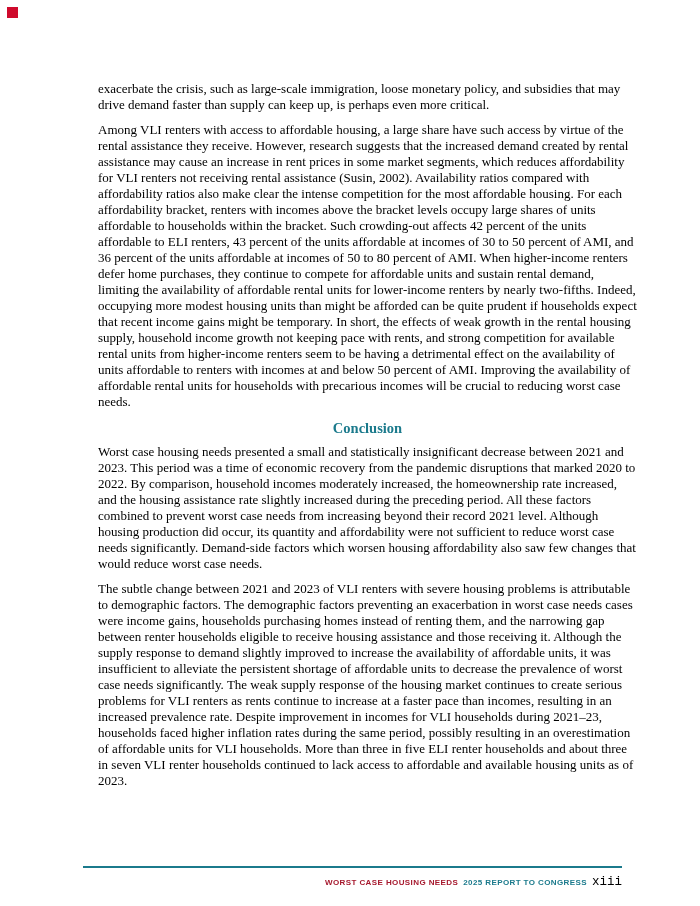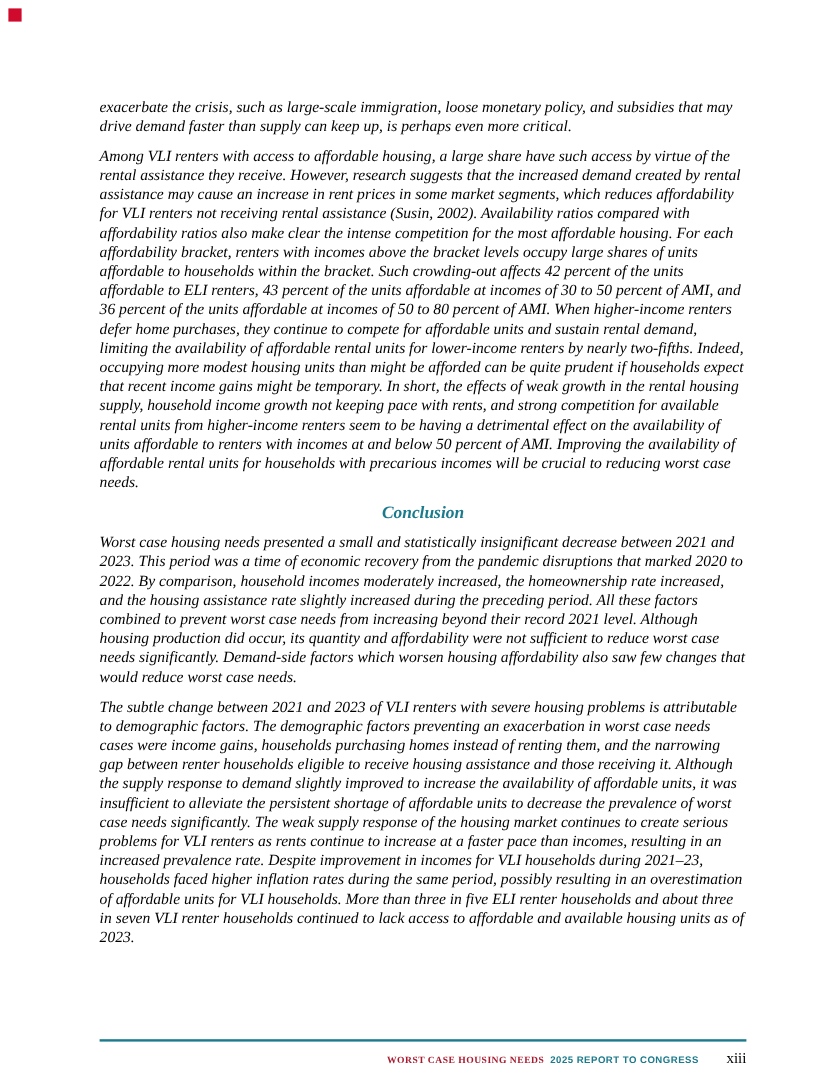--- a/index.html
+++ b/index.html
@@ -15,24 +15,23 @@
   .corner-marker {
     position: absolute;
     left: 7px;
     top: 7px;
     width: 11px;
     height: 11px;
     background: #cf0a2c;
   }
   .content {
     position: absolute;
-    left: 83px;
+    left: 98px;
     top: 81px;
     width: 539px;
-    font-style: italic;
   }
   .content p {
     font-size: 13px;
     line-height: 16px;
     margin: 0 0 9px 0;
     text-align: left;
   }
   .heading {
     font-family: "Liberation Serif", serif;
     font-weight: bold;
@@ -53,38 +52,38 @@
     background: #1b7a8c;
     margin-bottom: 7px;
   }
   .footer-line {
     display: flex;
     justify-content: flex-end;
     align-items: baseline;
     gap: 5px;
   }
   .footer-red {
-    font-family: Liberation Serif, serif;
+    font-family: Liberation Sans, sans-serif;
     font-weight: bold;
     font-size: 8px;
     letter-spacing: 0.4px;
     color: #a6192e;
   }
   .footer-teal {
     font-family: "Liberation Sans", sans-serif;
     font-weight: bold;
     font-size: 8px;
     letter-spacing: 0.4px;
     color: #1b7a8c;
   }
   .footer-page-number {
-    font-family: Liberation Serif, serif;
+    font-family: Liberation Mono, monospace;
     font-size: 12.5px;
     color: #000000;
-    margin-left: 18px;
+    margin-left: 0;
   }
 </style>
 </head>
 <body>
 
 <div class="page">
 
   <div class="corner-marker"></div>
 
   <main class="content">

